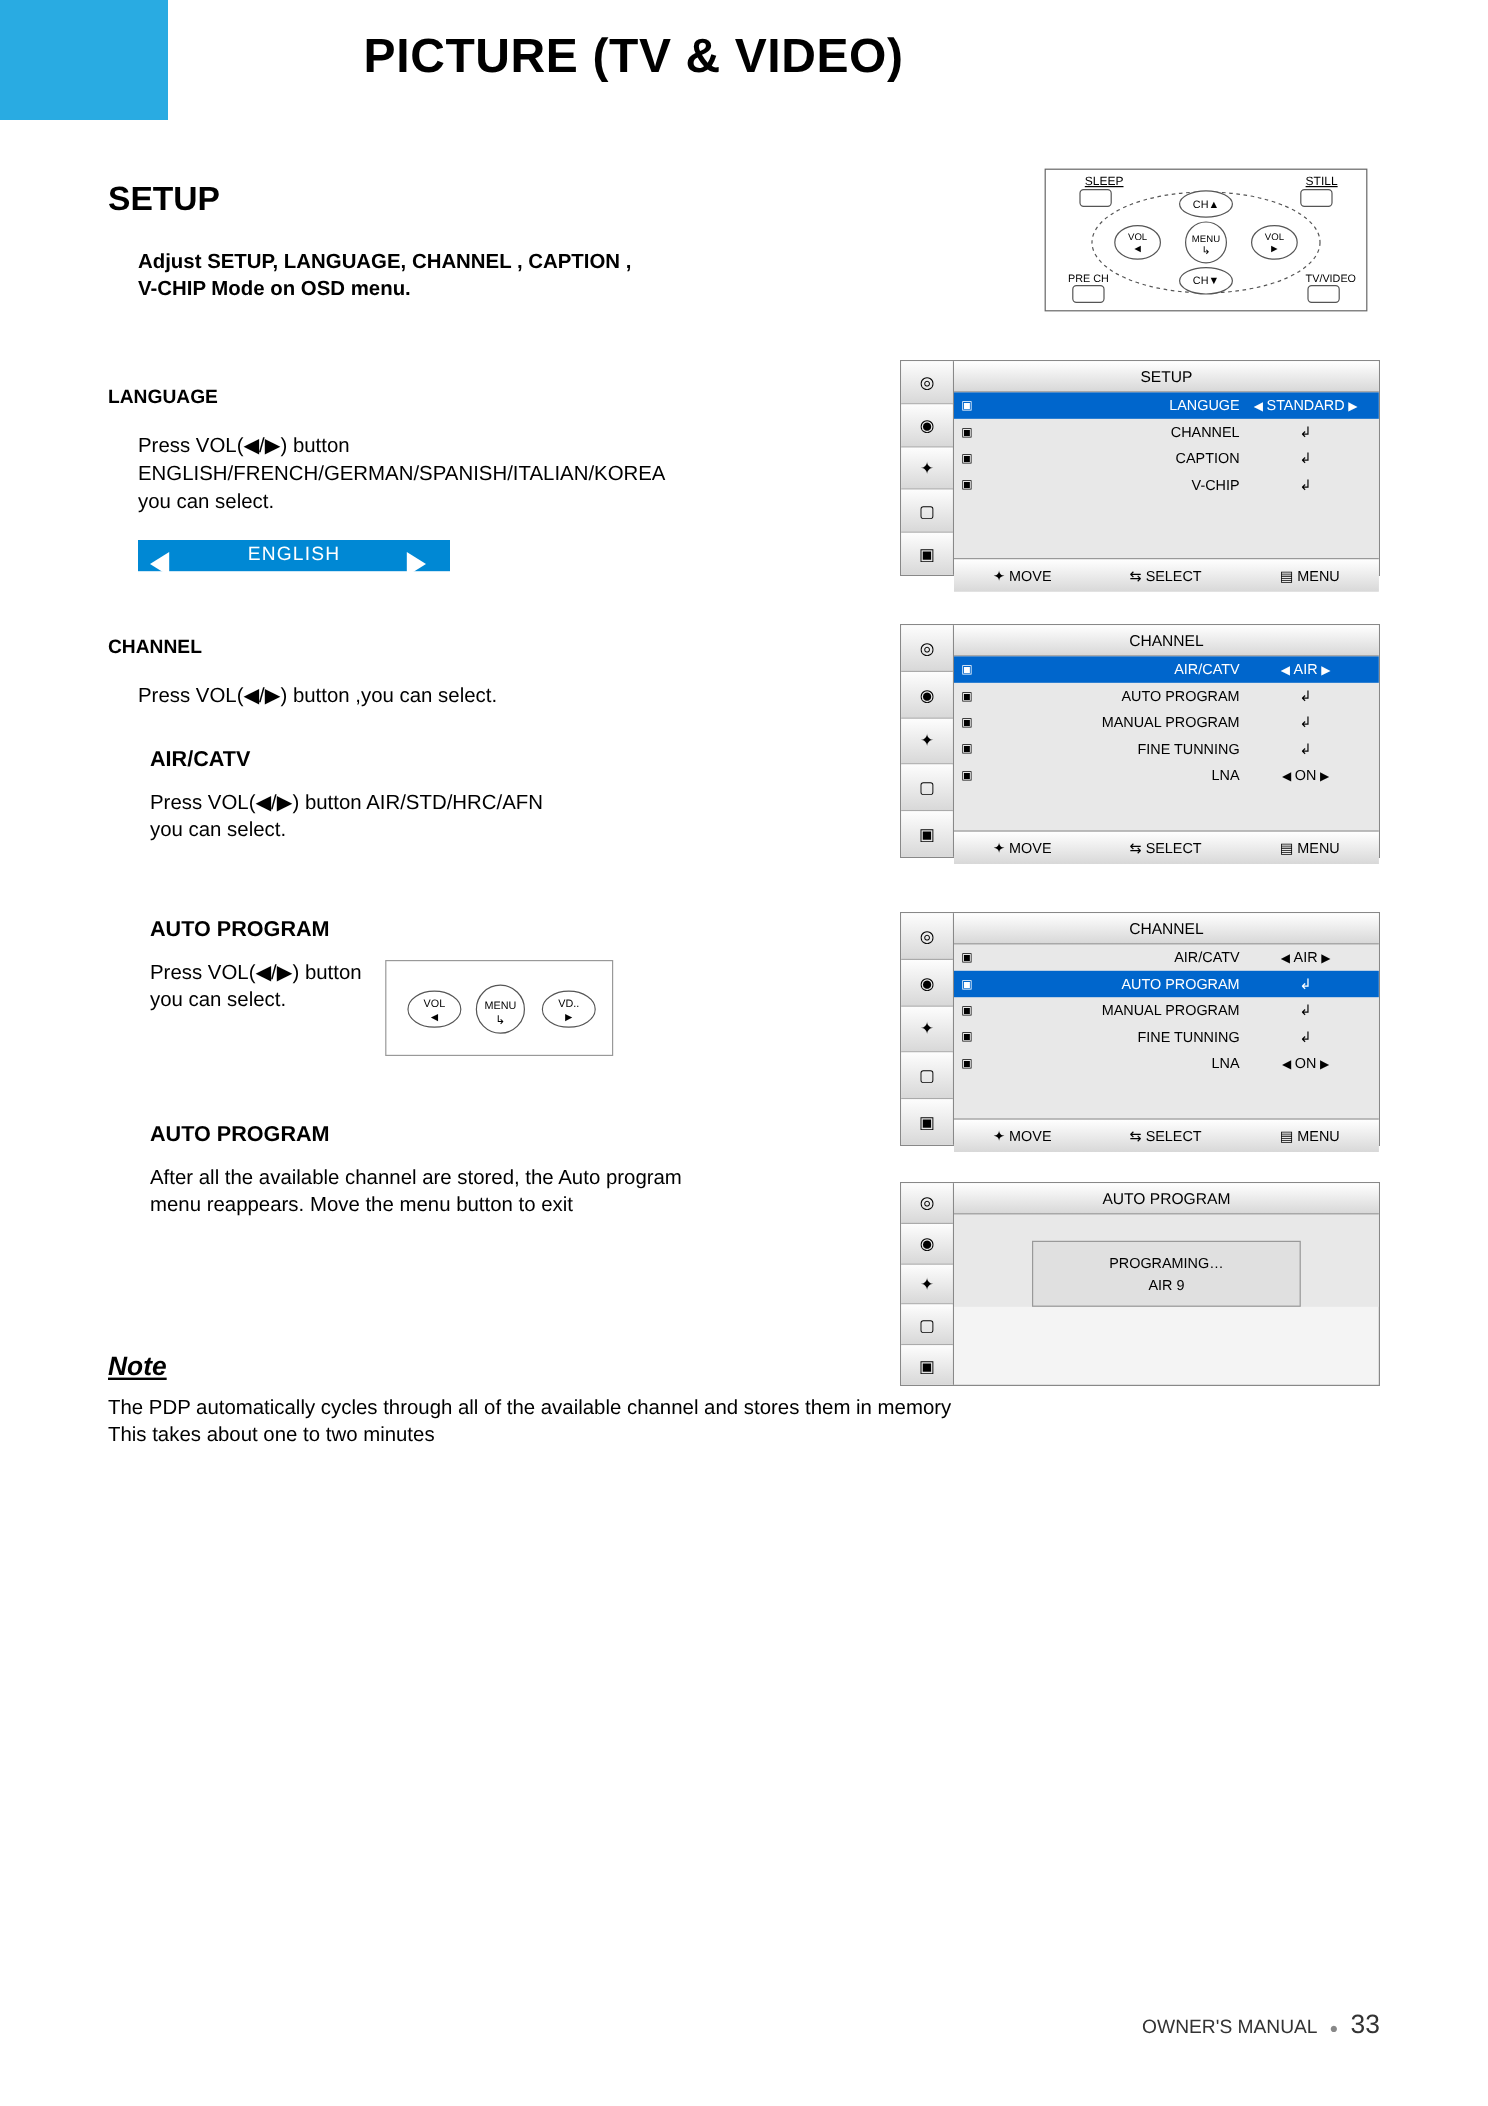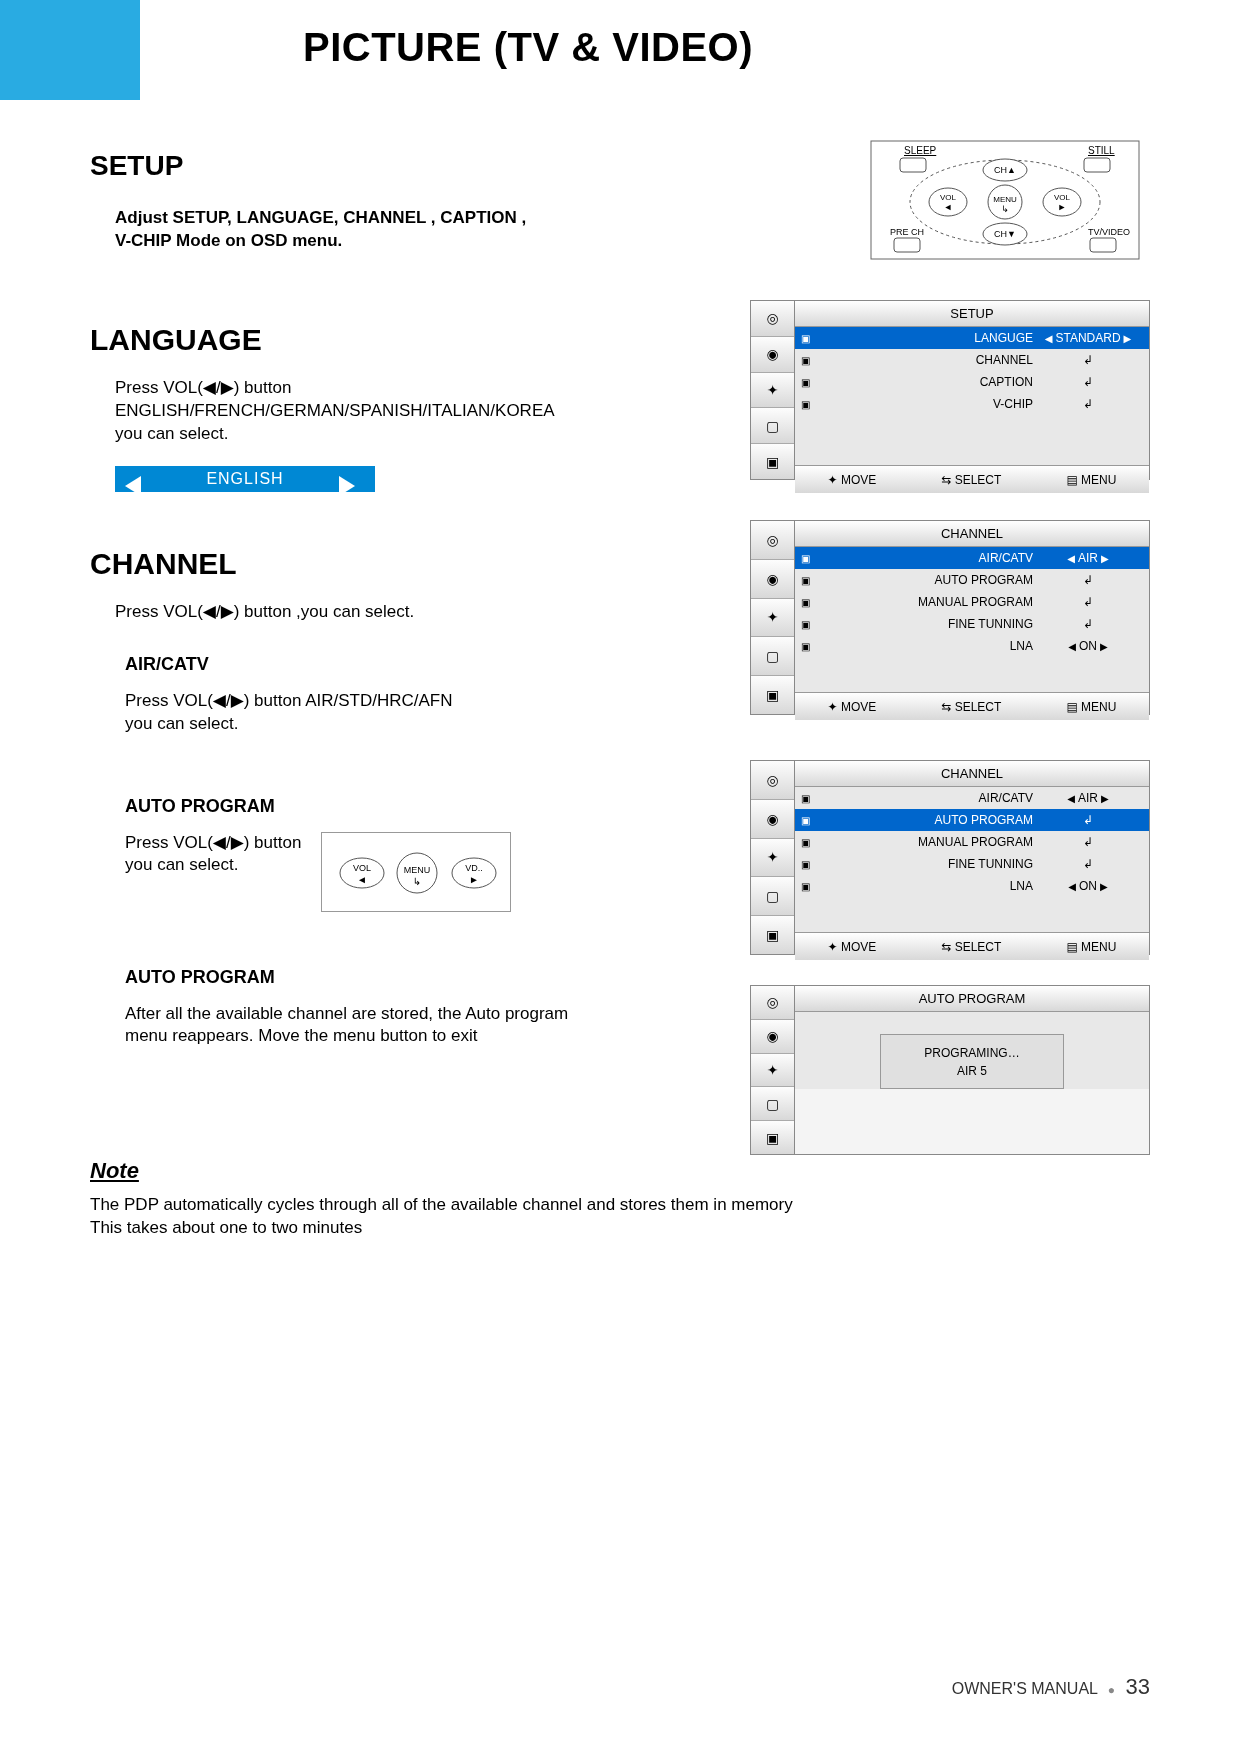--- a/index.html
+++ b/index.html
@@ -31,21 +31,21 @@
     left: 0;
     width: 1056px;
     text-align: center;
     font-size: 40px;
     font-weight: 900;
     letter-spacing: 0.5px;
   }
   .content { position: absolute; top: 130px; left: 90px; width: 1060px; }
 
   .h2 { font-size: 28px; font-weight: 900; margin-top: 20px; margin-bottom: 25px; }
-  .h3 { font-size: 30px; font-weight: 900; margin-top: 25px; margin-bottom: 20px; }
+  .h3 { font-size: 16px; font-weight: 900; margin-top: 25px; margin-bottom: 20px; }
   .h4 { font-size: 18px; font-weight: 900; margin-top: 20px; margin-bottom: 15px; }
 
   .body-text { font-size: 17px; line-height: 1.35; }
   .indent-1 { margin-left: 25px; }
   .indent-2 { margin-left: 35px; }
   .lang-outer{
     width:260px;height:26px;background:#0088d4;position:relative;margin-top:20px;
     display:flex;align-items:center;justify-content:center;
   }
   .lang-outer .lbl{color:#fff;font-size:16px;letter-spacing:1px;}
@@ -99,21 +99,21 @@
     background:linear-gradient(#fff,#d8d8d8); border-top:1px solid #999; font-size:12px;
   }
   .osd .footer span::before { margin-right:4px; }
 
   .osd-setup { top:300px; height:180px; }
   .osd-ch1   { top:520px; height:195px; }
   .osd-ch2   { top:760px; height:195px; }
   .osd-auto  { top:985px; height:170px; }
 
   .osd-auto .autobox {
-    margin:22px auto; width:184px; height:55px; border:1px solid #999;
+    margin:22px auto; width:224px; height:55px; border:1px solid #999;
     background:#e0e0e0; display:flex;flex-direction:column;align-items:center;justify-content:center;
     font-size:12px; gap:4px;
   }
 
   .note-head {
     font-size:22px; font-weight:900; font-style:italic;
     text-decoration: underline;
     margin-top:30px; margin-bottom:10px;
   }
 
@@ -361,21 +361,21 @@
     <div class="side-ico">◎</div>
     <div class="side-ico">◉</div>
     <div class="side-ico">✦</div>
     <div class="side-ico">▢</div>
     <div class="side-ico">▣</div>
   </div>
   <div class="main">
     <div class="titlebar">AUTO PROGRAM</div>
     <div class="autobox">
       <span>PROGRAMING…</span>
-      <span>AIR   5</span>
+      <span>AIR   9</span>
     </div>
   </div>
 </div>
 
 <div class="footer-pg">
   <span>OWNER'S MANUAL</span>
   <span class="dot">●</span>
   <span class="num">33</span>
 </div>
 

